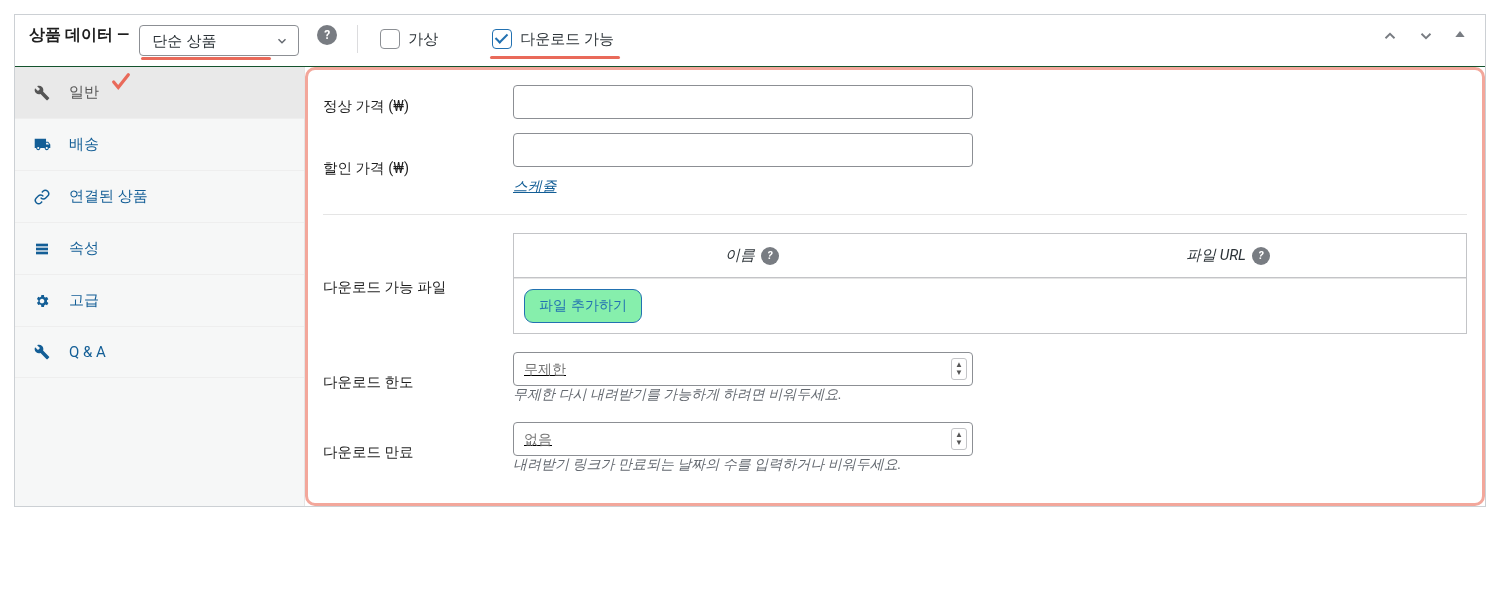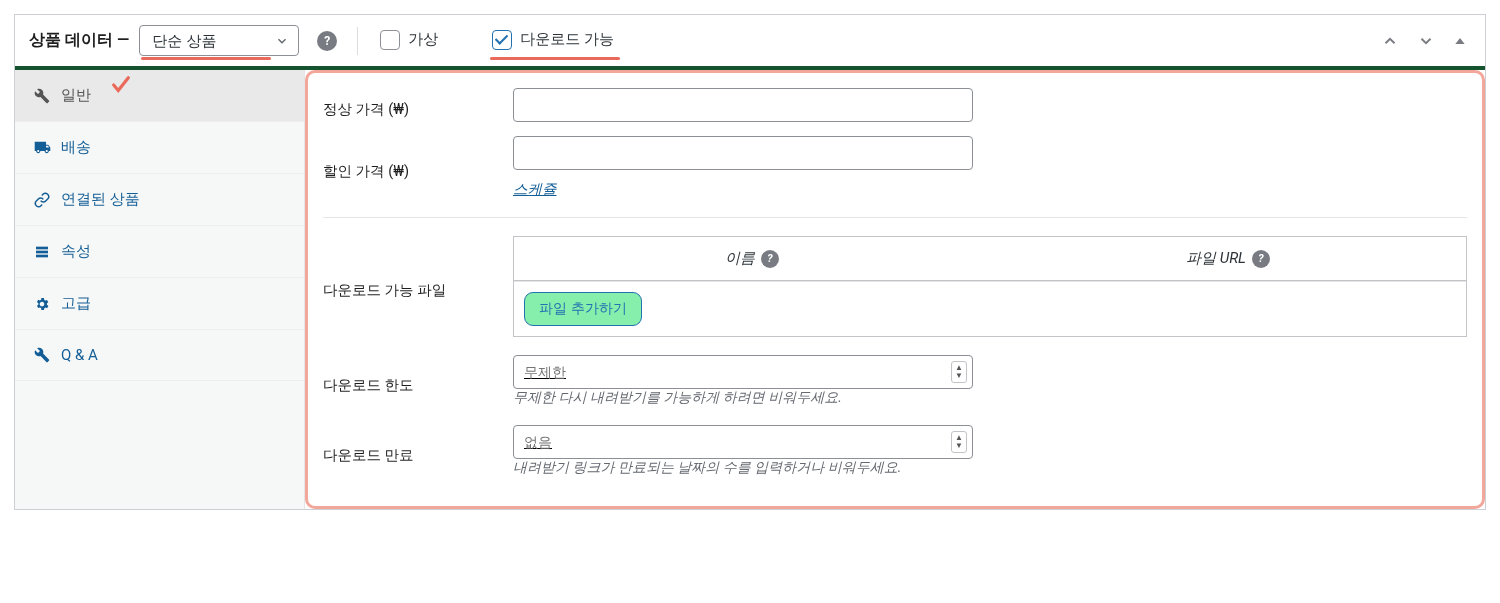--- a/index.html
+++ b/index.html
@@ -9,23 +9,23 @@
     color: #2c3338;
     background: #fff;
     padding: 14px;
   }
   .panel {
     border: 1px solid #ccd0d4;
     background: #fff;
   }
   .panel-header {
     display: flex;
-    align-items: center;
+    align-items: flex-start;
     padding: 10px 14px;
-    border-bottom: 4px solid #14532d;
+    border-bottom: 1px solid #14532d;
     gap: 10px;
   }
   .panel-header .title-text {
     font-weight: 600;
     font-size: 16px;
     color: #1e1e1e;
   }
   .select-wrap {
     position: relative;
     display: inline-block;
@@ -116,21 +116,21 @@
     display: flex;
   }
   .sidebar {
     width: 290px;
     background: #f6f7f7;
     border-right: 1px solid #e5e5e5;
   }
   .sidebar .tab {
     display: flex;
     align-items: center;
-    gap: 10px;
+    gap: 18px;
     padding: 16px 18px;
     font-size: 15px;
     color: #135e96;
     border-bottom: 1px solid #eee;
     position: relative;
   }
   .sidebar .tab.active {
     background: #e9e9e9;
     color: #555;
   }

